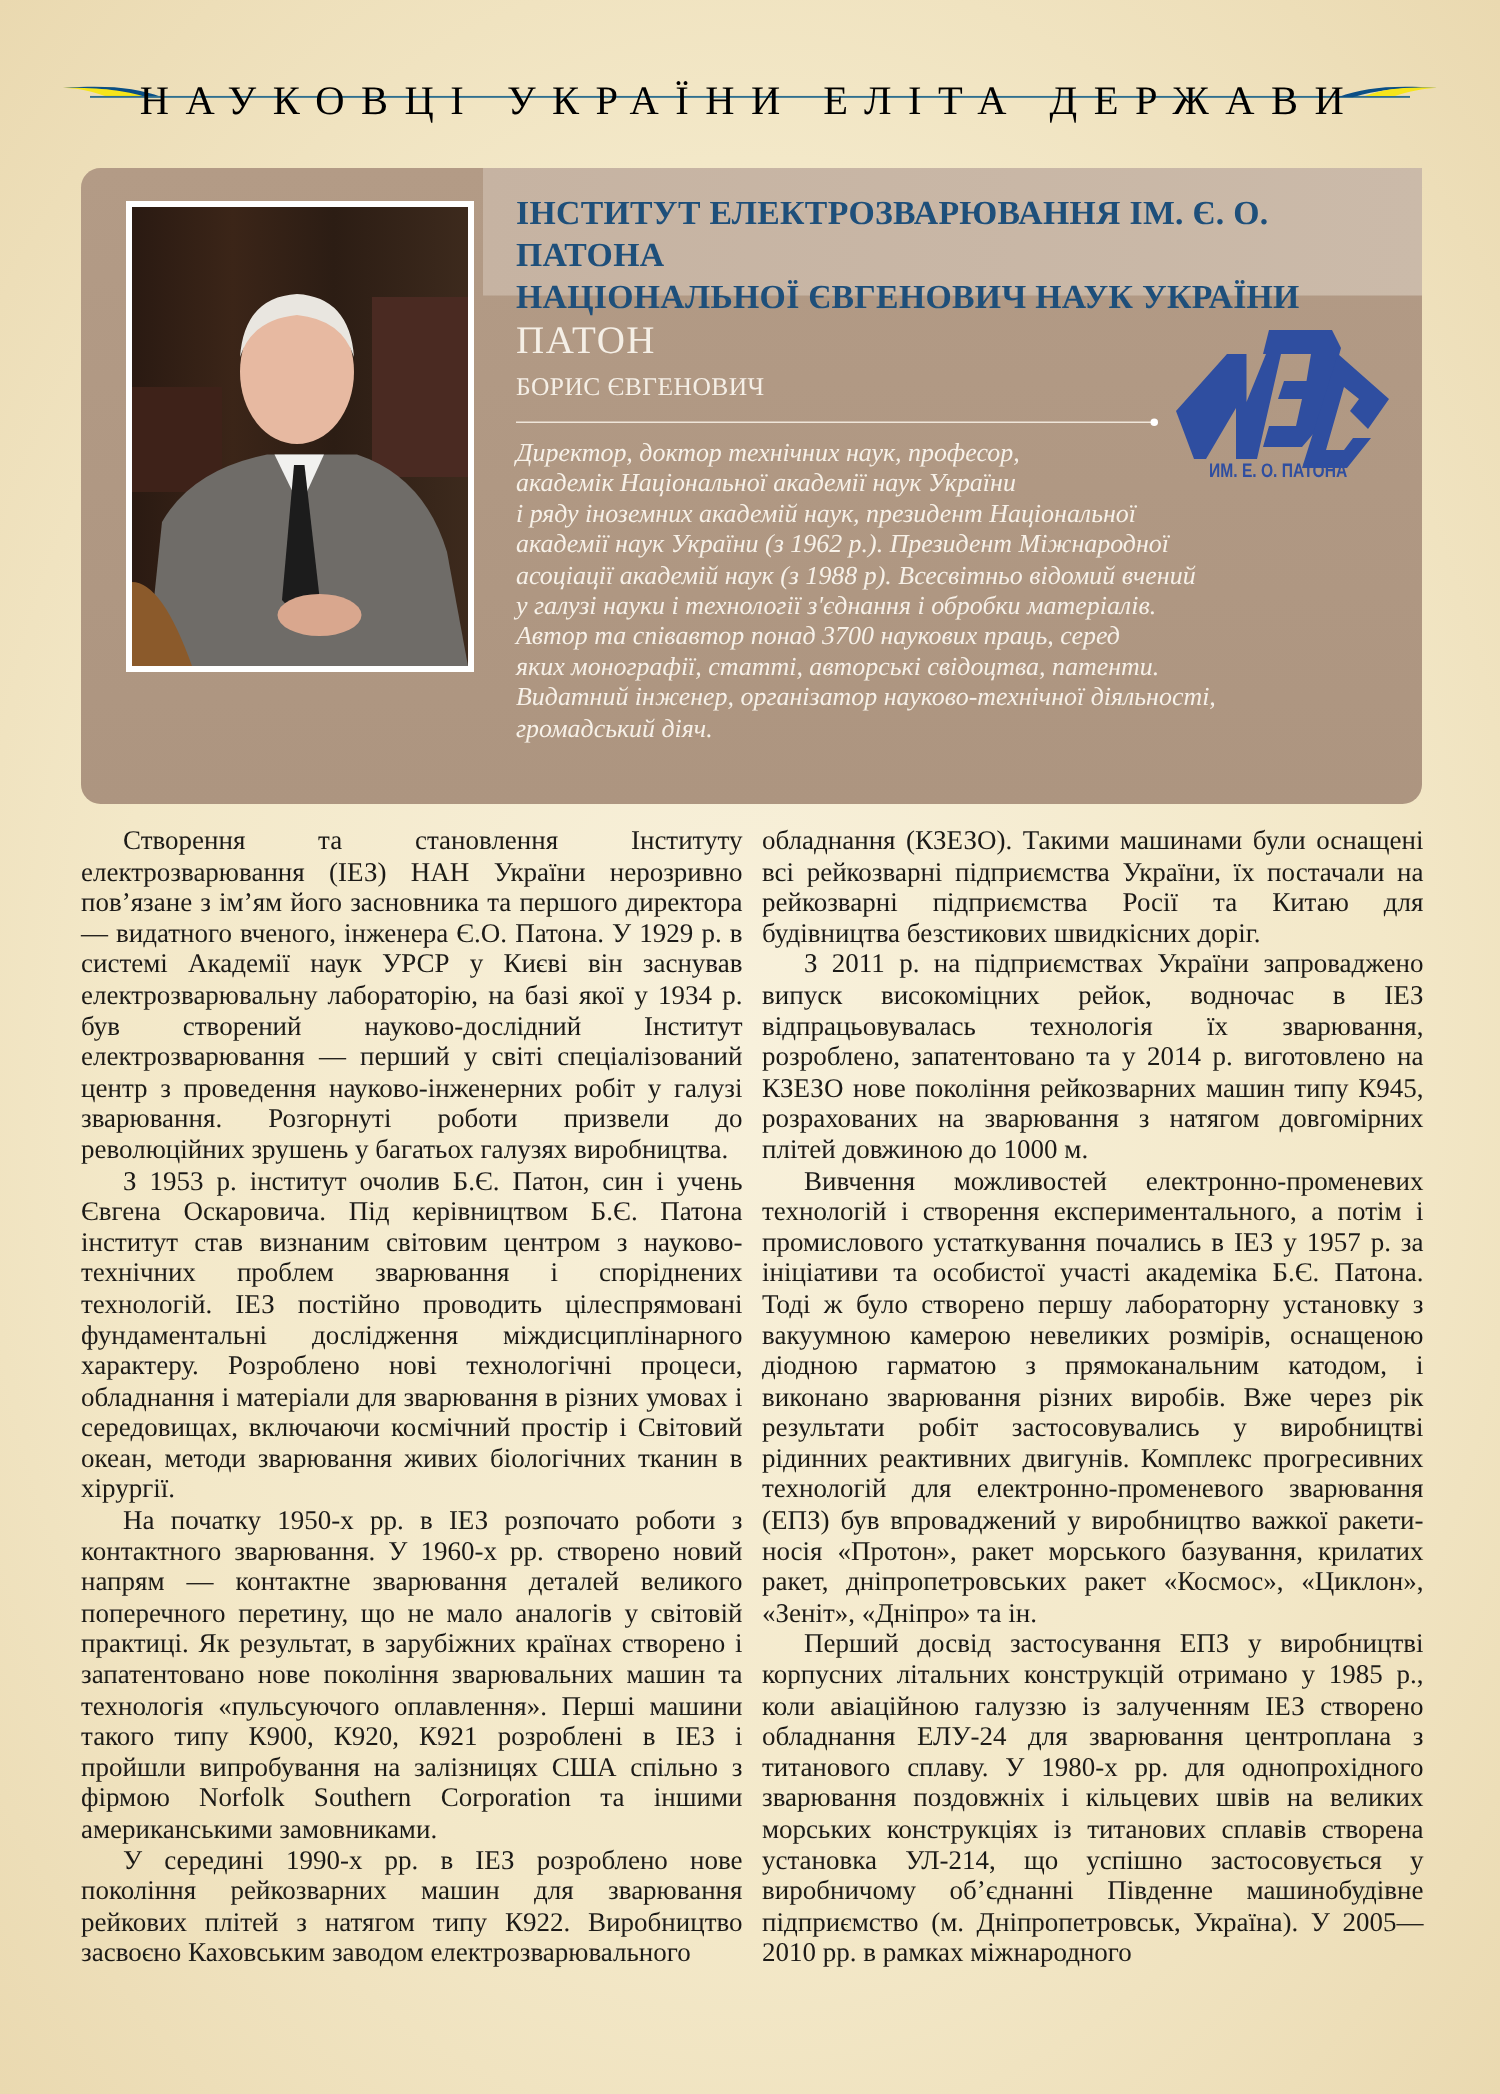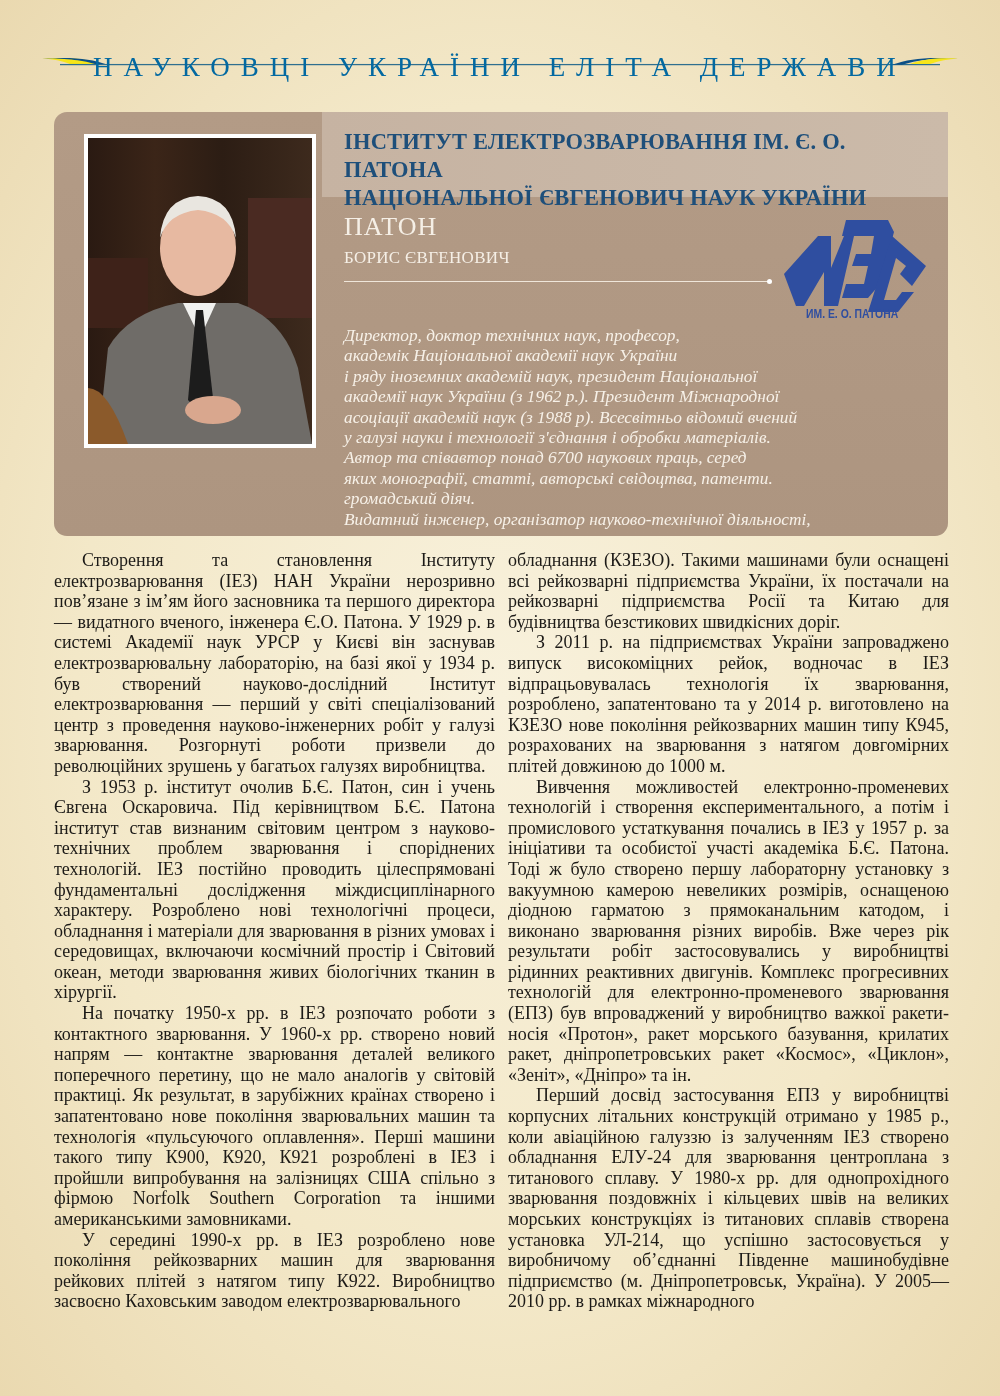--- a/index.html
+++ b/index.html
@@ -4,21 +4,21 @@
 <style>
   html, body { margin: 0; padding: 0; }
   body {
     width: 1000px; height: 1396px; overflow: hidden; position: relative;
     background: radial-gradient(ellipse at 50% 50%, #f8f1dc 0%, #f3e8c8 60%, #ead9b0 100%);
     font-family: "DejaVu Serif", "Liberation Serif", serif;
   }
   .header-title {
     position: absolute; left: 0; right: 0; top: 50px; text-align: center;
     font-family: "Liberation Serif", serif; font-size: 27px; letter-spacing: 11px;
-    color: #0369a1; line-height: 34px;
+    color: #000000; line-height: 34px;
   }
   .header-rule {
     position: absolute; left: 0; top: 0; width: 1000px; height: 50px;
   }
   .card {
     position: absolute; left: 54px; top: 112px; width: 894px; height: 424px;
     background: linear-gradient(180deg, #b39b86 0%, #ad9580 100%);
     border-radius: 13px;
   }
   .card-title-band {
@@ -55,21 +55,20 @@
   .logo { position: absolute; left: 722px; top: 102px; width: 155px; height: 115px; }
   .logo-caption {
     position: absolute; left: 752px; top: 194px;
     font-family: "Liberation Sans", sans-serif; font-weight: bold; font-size: 13px; color: #2f4ea0;
     transform: scaleX(0.8); transform-origin: left;
   }
   .bio {
     position: absolute; left: 290px; top: 180px; width: 590px;
     font-family: "Liberation Serif", serif; font-style: italic; font-size: 17.3px; line-height: 20.4px;
     color: #f7f1e8;
-    margin-top: 34px;
   }
   .bio span { display: block; white-space: nowrap; }
   .col {
     position: absolute; top: 550px; width: 441px;
     font-family: "Liberation Serif", serif; font-size: 18px; line-height: 20.6px; color: #1c1a17;
   }
   .col-left { left: 54px; }
   .col-right { left: 508px; }
   .col p { margin: 0; text-align: justify; text-indent: 28px; hyphens: manual; }
   .col p.cont { text-indent: 0; }
@@ -121,24 +120,24 @@
   </svg>
   <div class="logo-caption">ИМ. Е. О. ПАТОНА</div>
 
   <div class="bio">
     <span>Директор, доктор технічних наук, професор,</span>
     <span>академік Національної академії наук України</span>
     <span>і ряду іноземних академій наук, президент Національної</span>
     <span>академії наук України (з 1962 р.). Президент Міжнародної</span>
     <span>асоціації академій наук (з 1988 р). Всесвітньо відомий вчений</span>
     <span>у галузі науки і технології з'єднання і обробки матеріалів.</span>
-    <span>Автор та співавтор понад 6700 наукових праць, серед</span>
+    <span>Автор та співавтор понад 3700 наукових праць, серед</span>
     <span>яких монографії, статті, авторські свідоцтва, патенти.</span>
+    <span>Видатний інженер, організатор науково-технічної діяльності,</span>
     <span>громадський діяч.</span>
-    <span>Видатний інженер, організатор науково-технічної діяльності,</span>
   </div>
 </div>
 
 <div class="col col-left">
   <p>Створення та становлення Інституту електрозварювання (ІЕЗ) НАН України нерозривно пов’язане з ім’ям його засновника та першого директора — видатного вченого, інженера Є.О. Патона. У 1929 р. в системі Академії наук УРСР у Києві він заснував електрозварювальну лабораторію, на базі якої у 1934 р. був створений науково-дослідний Інститут електрозварювання — перший у світі спеціалізований центр з проведення науково-інженерних робіт у галузі зварювання. Розгорнуті роботи призвели до революційних зрушень у багатьох галузях виробництва.</p>
   <p>З 1953 р. інститут очолив Б.Є. Патон, син і учень Євгена Оскаровича. Під керівництвом Б.Є. Патона інститут став визнаним світовим центром з науково-технічних проблем зварювання і споріднених технологій. ІЕЗ постійно проводить цілеспрямовані фундаментальні дослідження міждисциплінарного характеру. Розроблено нові технологічні процеси, обладнання і матеріали для зварювання в різних умовах і середовищах, включаючи космічний простір і Світовий океан, методи зварювання живих біологічних тканин в хірургії.</p>
   <p>На початку 1950-х рр. в ІЕЗ розпочато роботи з контактного зварювання. У 1960-х рр. створено новий напрям — контактне зварювання деталей великого поперечного перетину, що не мало аналогів у світовій практиці. Як результат, в зарубіжних країнах створено і запатентовано нове покоління зварювальних машин та технологія «пульсуючого оплавлення». Перші машини такого типу К900, К920, К921 розроблені в ІЕЗ і пройшли випробування на залізницях США спільно з фірмою Norfolk Southern Corporation та іншими американськими замовниками.</p>
   <p>У середині 1990-х рр. в ІЕЗ розроблено нове покоління рейкозварних машин для зварювання рейкових плітей з натягом типу К922. Виробництво засвоєно Каховським заводом електрозварювального</p>
 </div>
 

